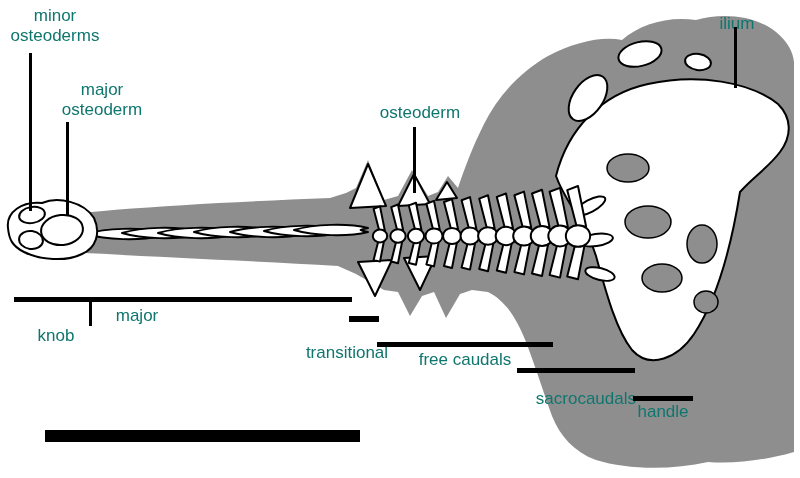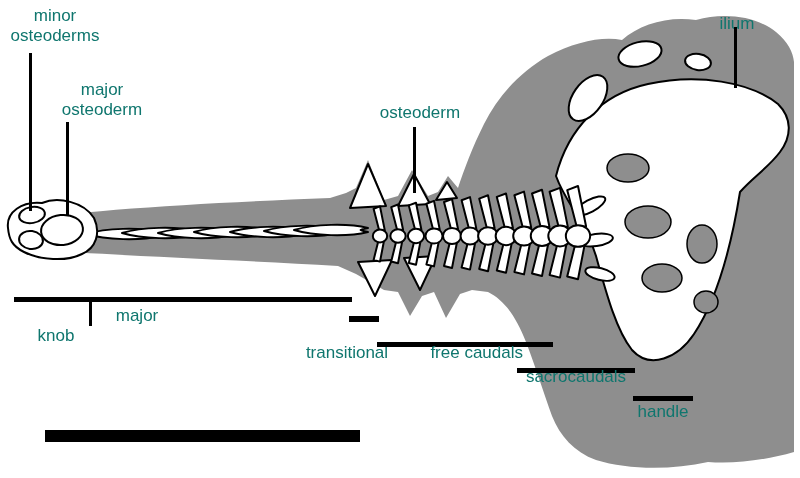--- a/index.html
+++ b/index.html
@@ -27,23 +27,23 @@
 
   
   #lbl-tailclub    { left:40px;  top:275px; width:110px; }
   #bar-tailclub    { left:14px;  top:297px; width:338px; }
   #lbl-knob        { left:26px;  top:306px; width:60px;margin-top:20px; }
   #lbl-handle      { left:100px; top:306px; width:74px; }
   #tick-knob       { left:89px;  top:300px; height:26px; }
   #bar-transitional{ left:349px; top:316px; width:30px; height:6px; }
   #lbl-transitional{ left:283px; top:343px; width:96px;margin-left:16px; }
   #bar-freecaudals { left:377px; top:342px; width:176px; }
-  #lbl-freecaudals { left:407px; top:343px; width:116px;text-align:right; }
+  #lbl-freecaudals { left:407px; top:350px; width:116px; }
   #bar-sacrocaudals{ left:517px; top:368px; width:118px; }
-  #lbl-sacrocaudals{ left:516px; top:367px; width:120px; }
+  #lbl-sacrocaudals{ left:516px; top:389px; width:120px;text-align:right; }
   #bar-sacral      { left:633px; top:396px; width:60px; }
   #lbl-sacral      { left:633px; top:402px; width:60px; }
 
   #scalebar { position:absolute; left:45px; top:430px; width:315px; height:12px; background:#000; }
 
   .bone { fill:#ffffff; stroke:#000000; stroke-width:2; stroke-linejoin:round; }
 </style>
 </head>
 <body>
 

